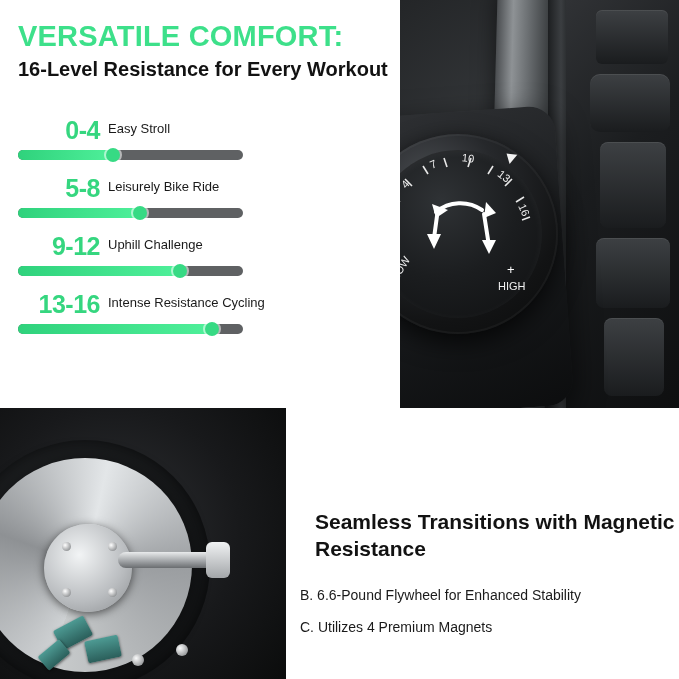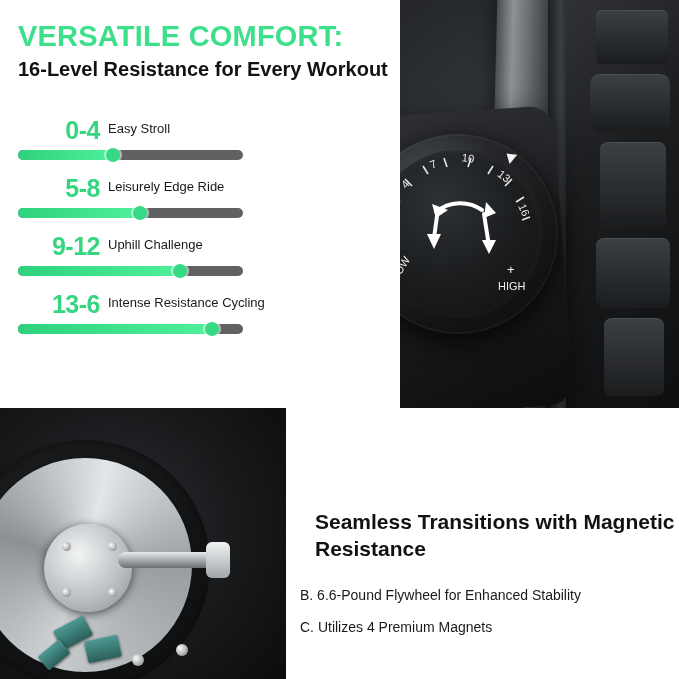--- a/index.html
+++ b/index.html
@@ -243,38 +243,38 @@
         <div class="lvl-num">0-4</div>
         <div class="lvl-label">Easy Stroll</div>
         <div class="bar-track">
           <div class="bar-fill" style="width:42%;"></div>
           <div class="bar-knob" style="left:calc(42% - 7px);"></div>
         </div>
       </div>
 
       <div class="lvl-row">
         <div class="lvl-num">5-8</div>
-        <div class="lvl-label">Leisurely Edge Ride</div>
+        <div class="lvl-label">Leisurely Bike Ride</div>
         <div class="bar-track">
           <div class="bar-fill" style="width:54%;"></div>
           <div class="bar-knob" style="left:calc(54% - 7px);"></div>
         </div>
       </div>
 
       <div class="lvl-row">
         <div class="lvl-num">9-12</div>
         <div class="lvl-label">Uphill Challenge</div>
         <div class="bar-track">
           <div class="bar-fill" style="width:72%;"></div>
           <div class="bar-knob" style="left:calc(72% - 7px);"></div>
         </div>
       </div>
 
       <div class="lvl-row">
-        <div class="lvl-num">13-6</div>
+        <div class="lvl-num">13-16</div>
         <div class="lvl-label">Intense Resistance Cycling</div>
         <div class="bar-track">
           <div class="bar-fill" style="width:86%;"></div>
           <div class="bar-knob" style="left:calc(86% - 7px);"></div>
         </div>
       </div>
 
     </div>
   </div>
 

